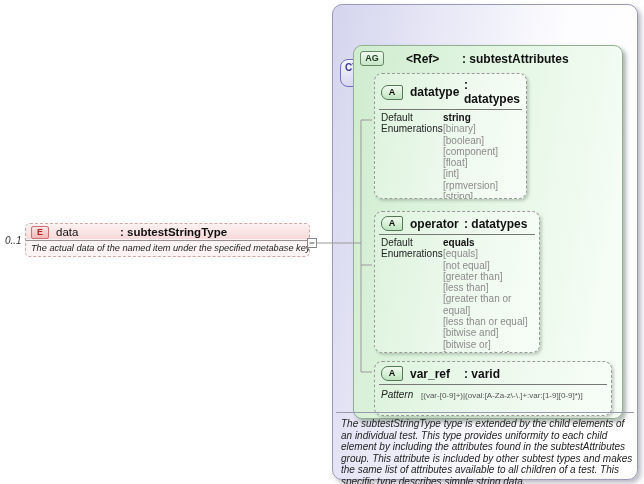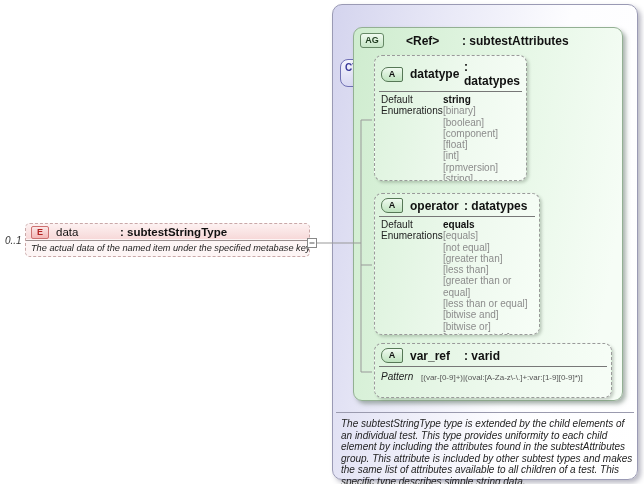--- a/index.html
+++ b/index.html
@@ -48,21 +48,21 @@
     padding-left:4px;box-sizing:border-box;margin-top:48px;
   }
   .icon-ct .plus{
     position:absolute;right:2px;top:2px;width:9px;height:9px;border-radius:50%;
     background:#4455d8;color:#fff;font-size:9px;line-height:9px;text-align:center;
     font-weight:bold;padding:0;
   }
   .ct-title{margin-left:7px;font-size:12px;font-weight:bold;color:#111;}
   
   .ag-box{
-    position:absolute;left:20px;top:22px;width:270px;height:374px;box-sizing:border-box;
+    position:absolute;left:20px;top:40px;width:270px;height:374px;box-sizing:border-box;
     border:1px solid #93b093;border-radius:9px;
     background:linear-gradient(100deg,#cfeccf 0%,#e3f6e3 45%,#f6fdf6 90%);
     box-shadow:3px 3px 4px rgba(90,110,95,0.5);
   }
   .ag-header{position:absolute;left:6px;top:5px;display:flex;align-items:center;}
   .icon-ag{
     width:22px;height:13px;border:1px solid #668866;border-radius:3px;
     background:linear-gradient(to bottom,#f0faf0,#c6e6c6);
     color:#1c3a1c;font-size:9px;font-weight:bold;line-height:13px;text-align:center;
     flex:0 0 auto;

